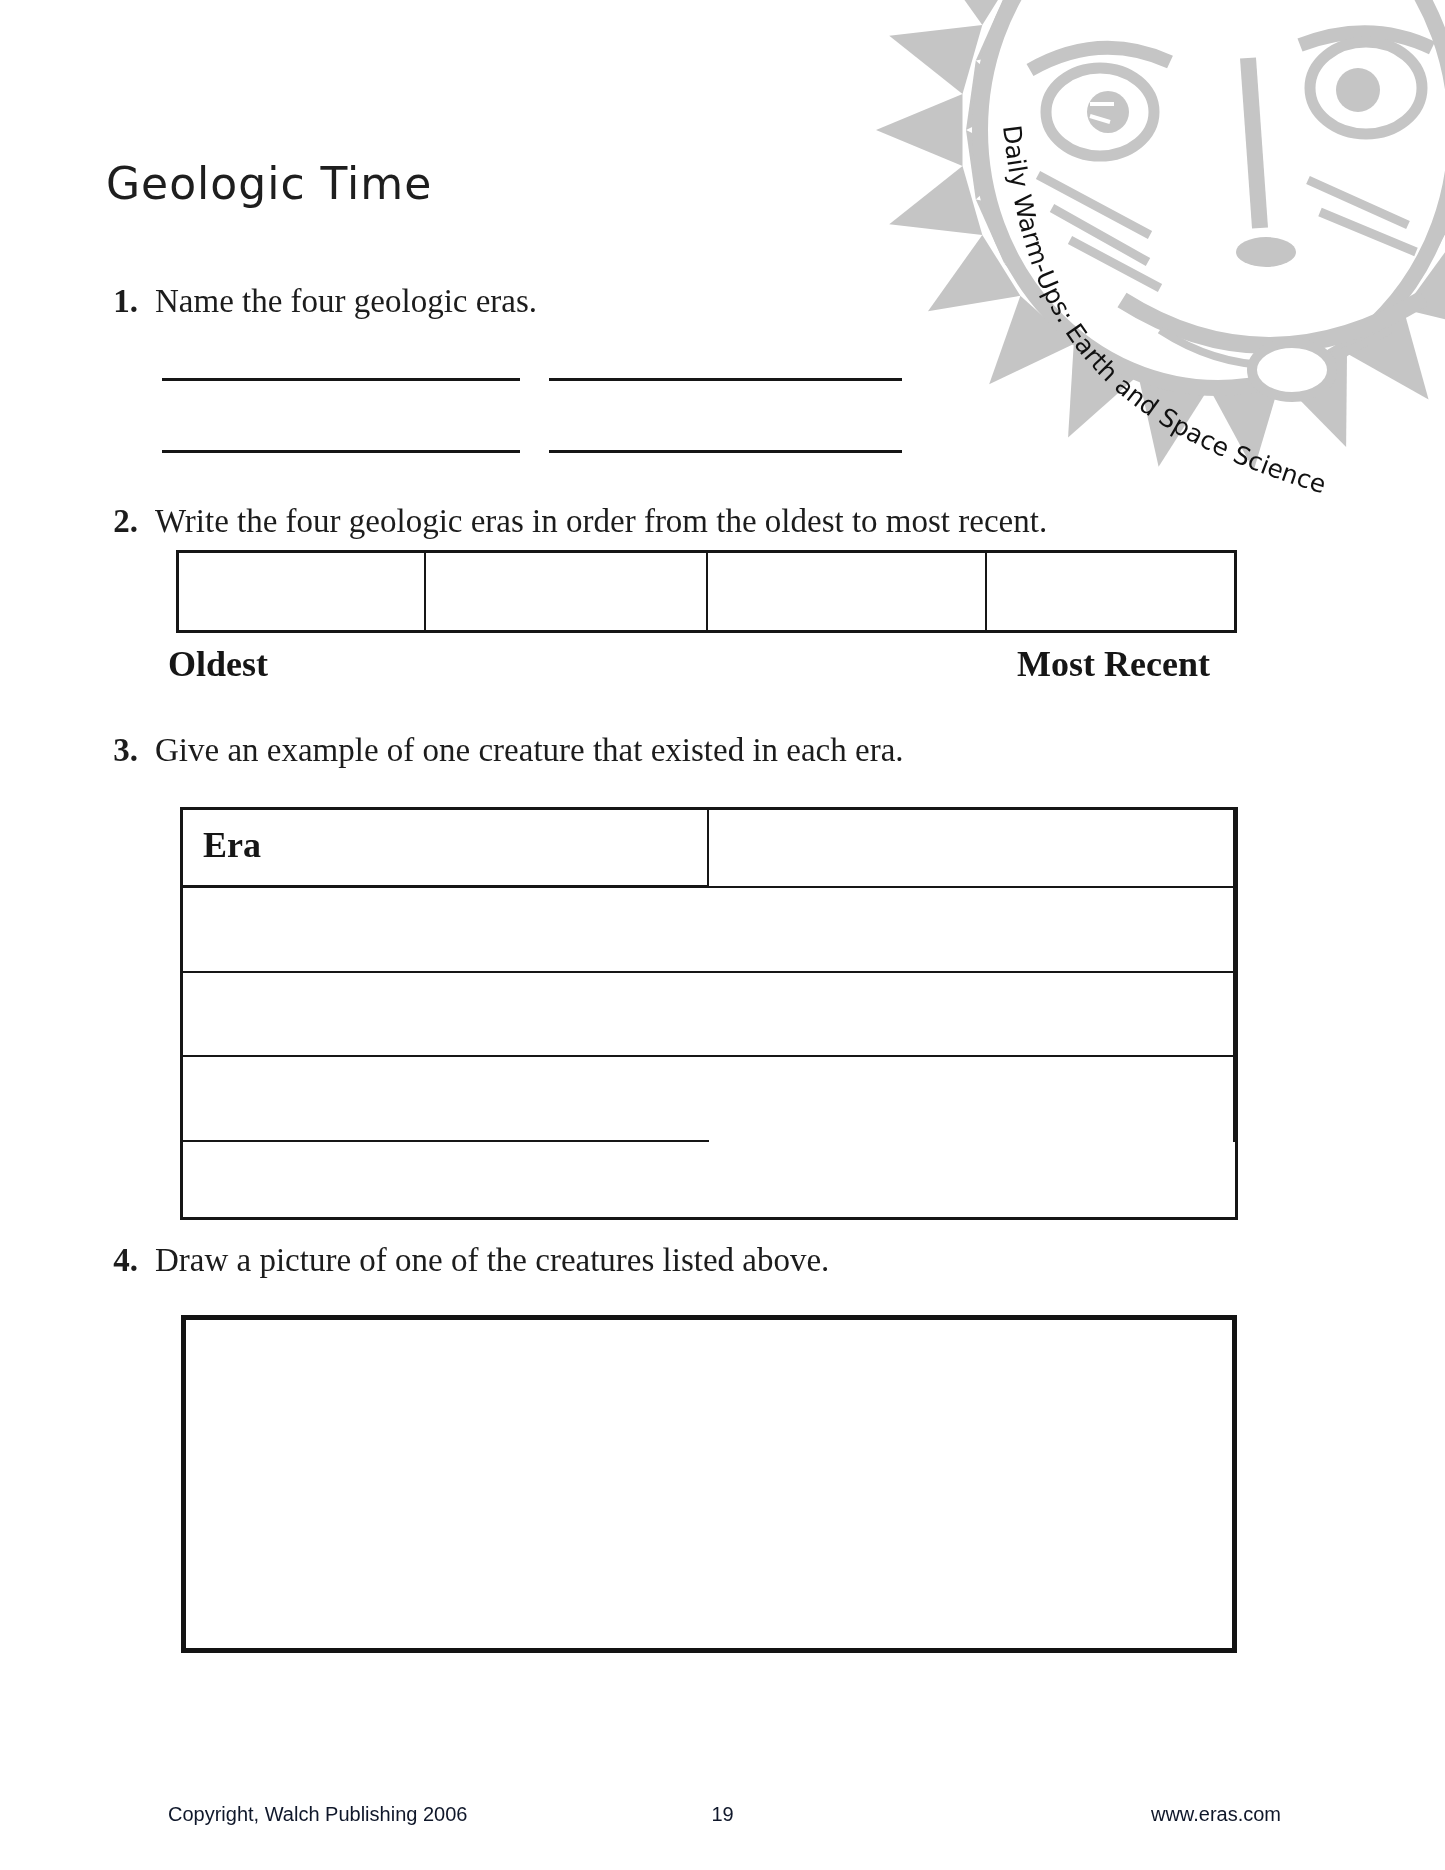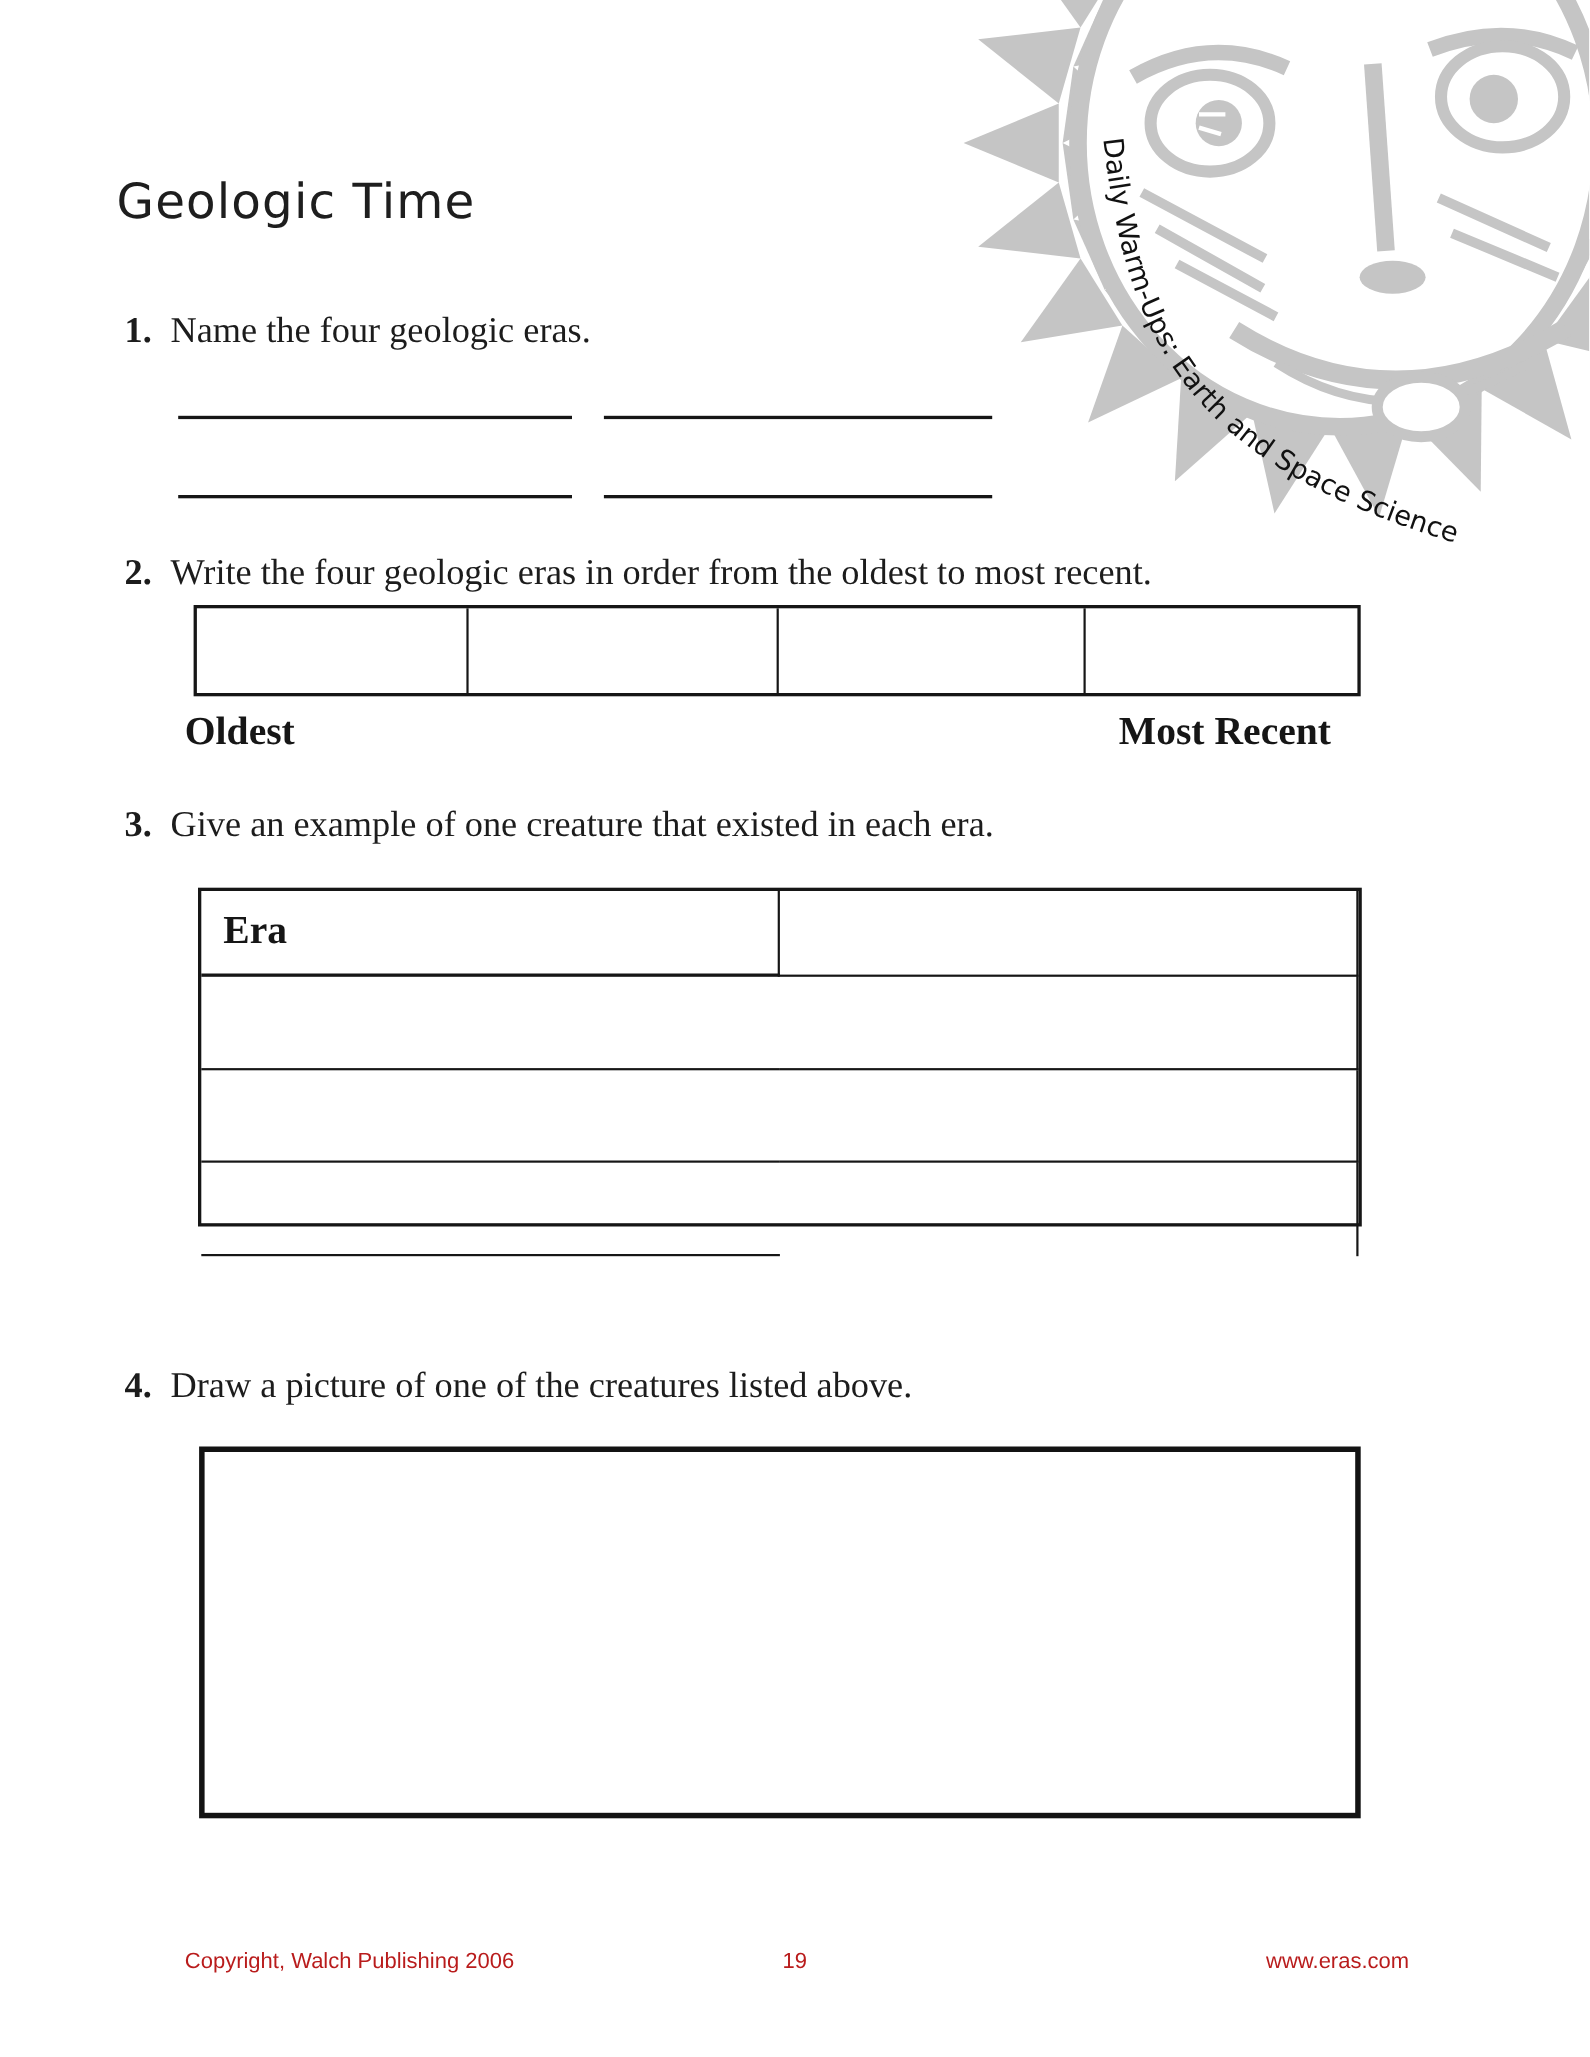--- a/index.html
+++ b/index.html
@@ -27,21 +27,21 @@
   .order-table{
     left:176px;top:550px;width:1061px;height:83px;
     border:3px solid #161616;box-sizing:border-box;
     display:flex;
   }
   .order-cell{height:100%;box-sizing:border-box;border-right:2px solid #161616;}
   .order-cell:last-child{border-right:none;}
   .order-label{font-weight:bold;font-size:36px;color:#161616;}
   
   .era-table{
-    left:180px;top:807px;width:1058px;height:308px;
+    left:180px;top:807px;width:1058px;height:413px;
     border:3px solid #161616;box-sizing:border-box;
     display:grid;
     grid-template-columns:526px auto;
     grid-template-rows:78px 85px 84px 85px auto;
   }
   .era-table .cell{
     box-sizing:border-box;
     border-right:2px solid #161616;
     border-bottom:2px solid #161616;
   }
@@ -52,21 +52,21 @@
     padding:14px 0 0 20px;
     border-bottom:3px solid #161616;
   }
   .drawing-box{
     left:181px;top:1315px;width:1056px;height:338px;
     border:5px solid #131313;box-sizing:border-box;
     background:#ffffff;
   }
   .footer{
     font-family:"Liberation Sans", sans-serif;
-    font-size:20px;color:#b91c1c;
+    font-size:20px;color:#0f172a;margin-top:31px;
   }
   .watermark-svg{left:820px;top:0;}
 </style>
 </head>
 <body>
 
 <div class="page">
 
   <svg class="abs watermark-svg" width="625" height="530" viewBox="820 0 625 530" xmlns="http://www.w3.org/2000/svg">
     <g id="sun-rays">

